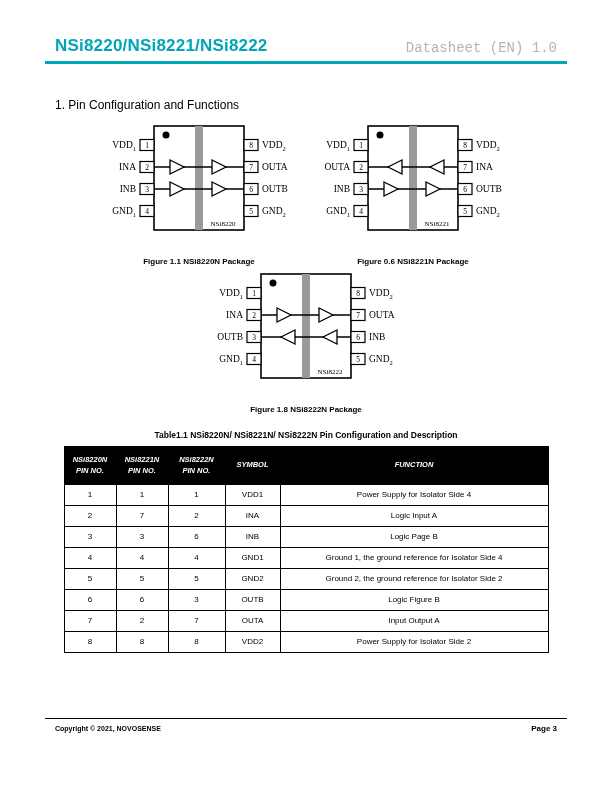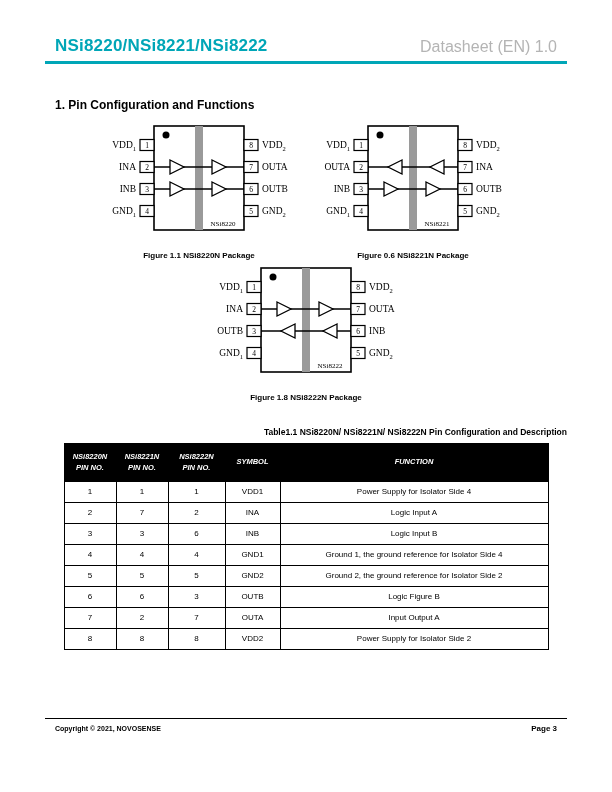--- a/index.html
+++ b/index.html
@@ -5,41 +5,41 @@
   * { margin:0; padding:0; box-sizing:border-box; }
   html,body { background:#e8e8e8; }
   .page {
     width:612px; height:792px; margin:0 auto; background:#fff; position:relative;
     font-family:"Liberation Sans", sans-serif; color:#000;
     padding:36px 45px 0; overflow:hidden;
   }
   
   .header-row { display:flex; justify-content:space-between; align-items:flex-end; padding:0 10px; }
   .doc-title { color:var(--accent,#00a6b7); font-size:17px; font-weight:bold; letter-spacing:0.2px; }
-  .doc-ref   { color:var(--muted,#b4b4b4); font-size:16px; }
+  .doc-ref   { color:var(--muted,#b4b4b4); font-size:14px;font-family:Liberation Mono, monospace; }
   .header-rule { height:2.5px; background:var(--accent,#00a6b7); margin-top:5px; }
   
-  .section-title { margin-top:34px; padding-left:10px; font-size:12px; font-weight:bold; }
+  .section-title { margin-top:34px; padding-left:10px; font-size:12px; font-weight:normal; }
   
   .fig-row1 { display:flex; justify-content:center; margin-top:10px; }
   .fig-row2 { display:flex; justify-content:center; margin-top:4px; }
   .figure-block { width:214px; text-align:center; }
-  .fig-caption { font-size:8px; font-weight:bold; margin-top:9px; }
+  .fig-caption { font-size:8px; font-weight:bold; margin-top:15px; }
   svg .body    { fill:#fff; stroke:#000; stroke-width:1.6; }
   svg .barrier { fill:var(--barrier,#9a9a9a); stroke:none; }
   svg .wire    { stroke:#000; stroke-width:1.3; }
   svg .buf     { fill:#fff; stroke:#000; stroke-width:1.3; stroke-linejoin:miter; }
   svg .pinbox  { fill:#fff; stroke:#000; stroke-width:1.2; }
   svg .pinnum  { font-size:7.5px; font-family:"Liberation Serif", serif; fill:#000; }
   svg .pinlabel{ font-size:9.5px; font-family:"Liberation Serif", serif; fill:#000; }
   svg .sub     { font-size:6.5px; }
   svg .chipname{ font-size:7px; font-family:"Liberation Serif", serif; fill:#000; }
   svg .dot     { fill:#000; }
   
-  .table-caption { text-align:right; font-size:8.5px; font-weight:bold; margin-top:25px; }
+  .table-caption { text-align:center; font-size:8.5px; font-weight:bold; margin-top:16px; }
   table.pin-table { border-collapse:collapse; margin:6px auto 4px; table-layout:fixed; }
   .pin-table th, .pin-table td { border:1px solid #000; text-align:center; vertical-align:middle; }
   .pin-table th { background:#000; color:#fff; font-style:italic; font-weight:bold; font-size:7.5px; height:38px; line-height:1.5; }
   .pin-table td { font-size:8px; height:21px; }
   
   .footer { position:absolute; left:45px; right:45px; top:718px; border-top:1.5px solid #000; padding:5px 10px 0; display:flex; justify-content:space-between; align-items:baseline; }
   .copyright { font-size:7px; font-weight:bold; }
   .page-num  { font-size:8px; font-weight:bold; }
 </style>
 </head>
@@ -200,21 +200,21 @@
           <td>7</td>
           <td>2</td>
           <td>INA</td>
           <td>Logic Input A</td>
         </tr>
         <tr>
           <td>3</td>
           <td>3</td>
           <td>6</td>
           <td>INB</td>
-          <td>Logic Input B</td>
+          <td>Logic Page B</td>
         </tr>
         <tr>
           <td>4</td>
           <td>4</td>
           <td>4</td>
           <td>GND1</td>
           <td>Ground 1, the ground reference for Isolator Side 4</td>
         </tr>
         <tr>
           <td>5</td>

